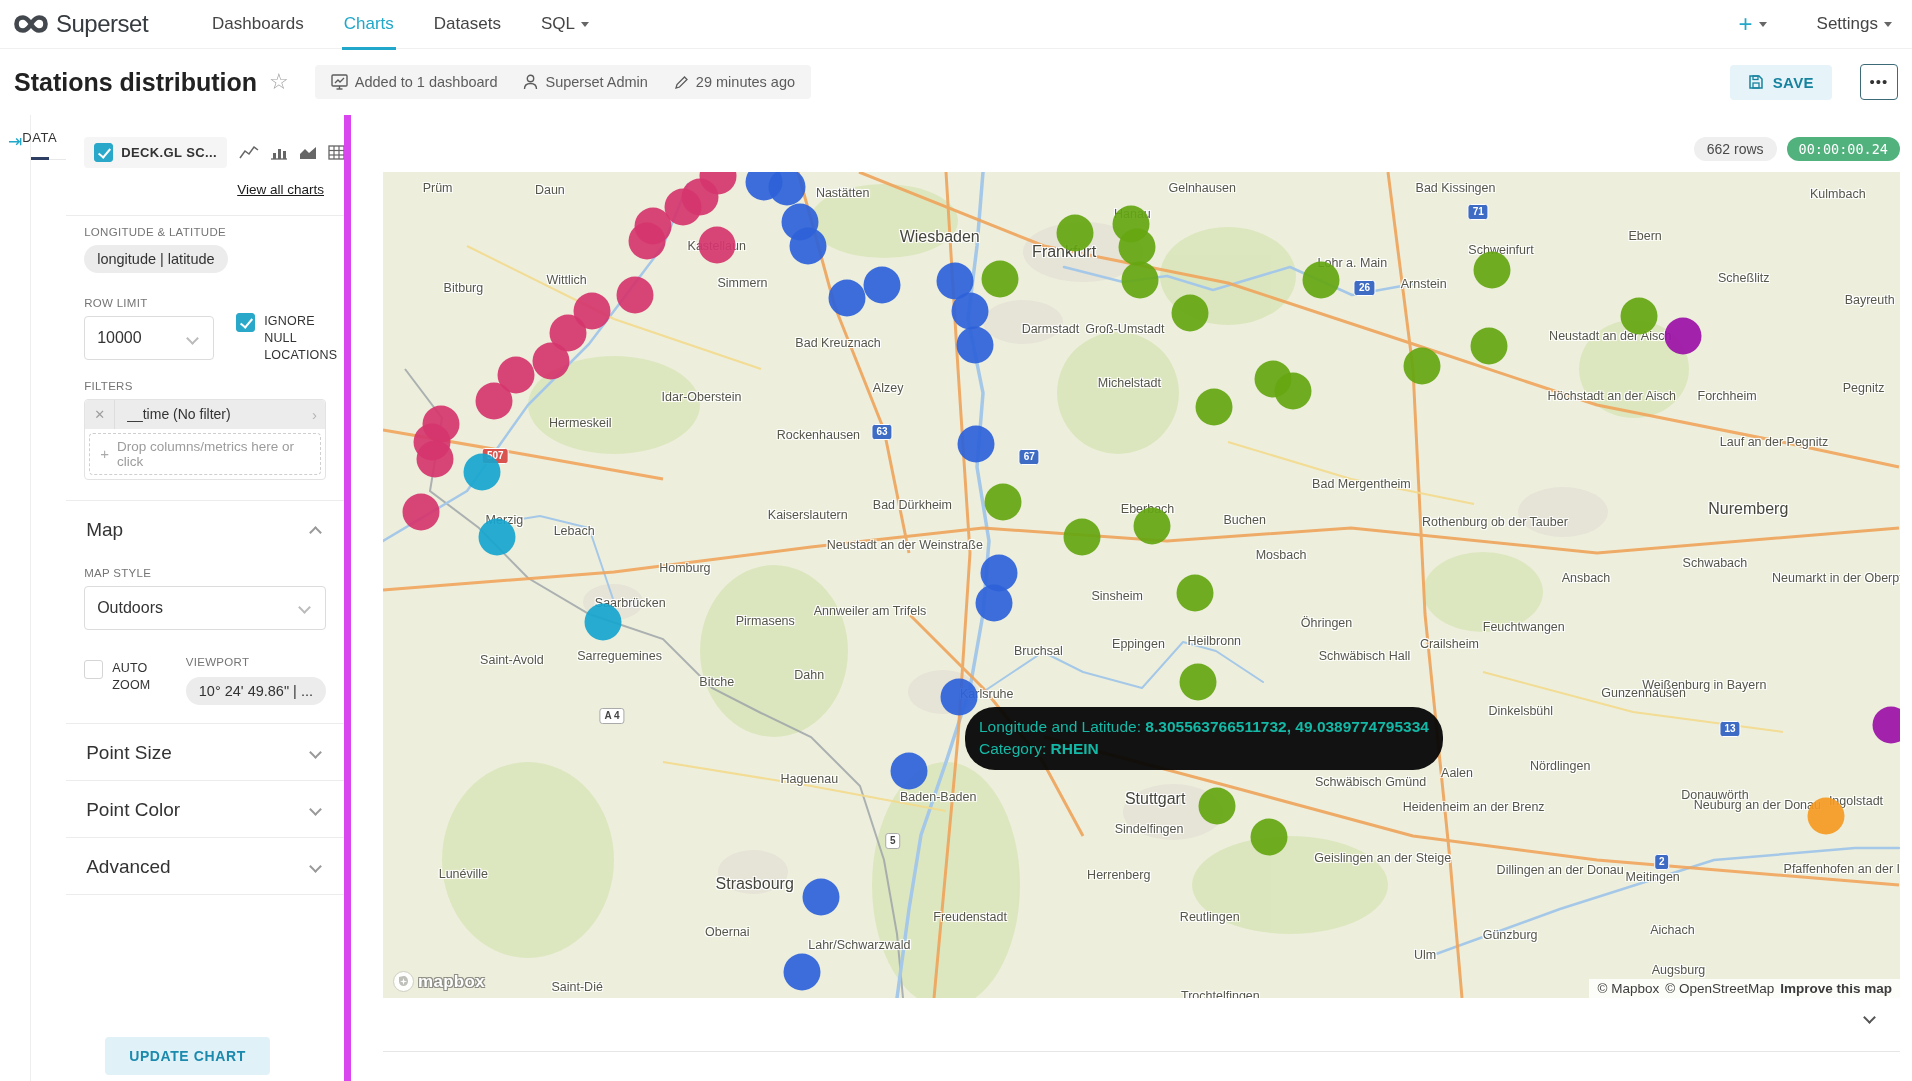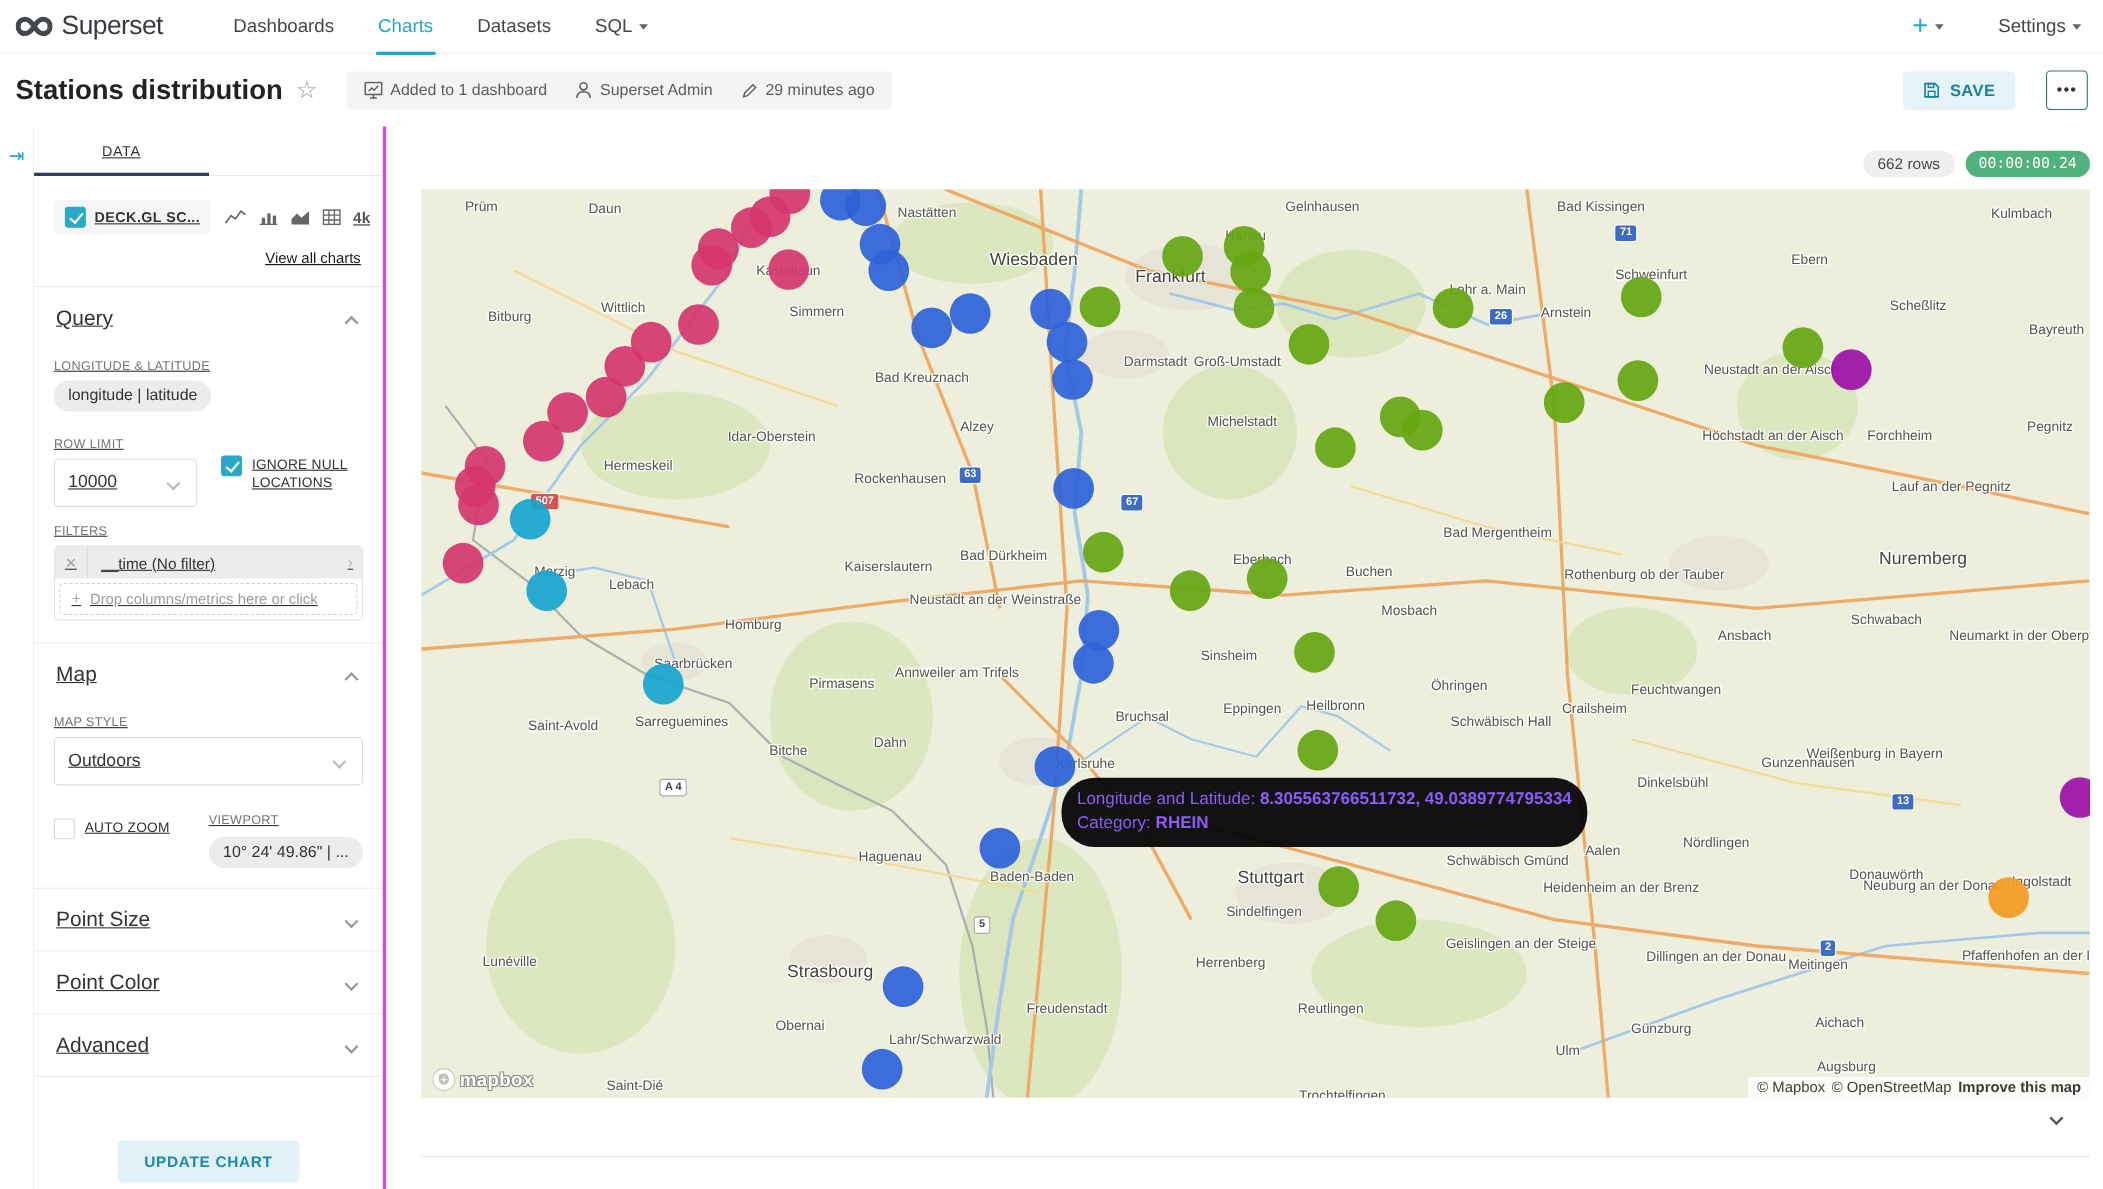--- a/index.html
+++ b/index.html
@@ -34,21 +34,21 @@
     font-size:15px; font-weight:700; letter-spacing:.4px; border:none; border-radius:4px;
     padding:9px 18px; cursor:pointer; }
   .more-btn { width:38px; height:36px; background:#fff; border:1px solid #3D6A77;
     border-radius:4px; color:#333; font-size:15px; letter-spacing:1px; line-height:10px; cursor:pointer; }
 
   
   .main { display:flex; height:966px; }
   .collapse-strip { width:31px; border-right:1px solid #eee; padding-top:16px; text-align:center; }
   .collapse-icon { color:#20A7C9; font-size:17px; cursor:pointer; }
 
-  .panel { width:320px; border-right:3px solid #d946ef; display:flex; flex-direction:column; position:relative;text-decoration:underline; }
+  .panel { width:320px; border-right:7px solid #d946ef; display:flex; flex-direction:row; position:relative; }
   .tabbar { height:45px; border-bottom:1px solid #e8e8e8; display:flex; }
   .tab { width:50%; display:flex; align-items:center; justify-content:center;
     font-size:13px; letter-spacing:.6px; color:#333; position:relative; cursor:pointer; }
   .tab.active::after { content:""; position:absolute; left:0; right:0; bottom:-1px; height:3px; background:#2E3F63; }
   .panel-body { flex:1; padding:22px 18px 0 18px; overflow:hidden; }
 
   .viz-row { display:flex; align-items:center; gap:12px; }
   .viz-chip { display:flex; align-items:center; gap:8px; background:#f5f5f5;
     border-radius:4px; padding:6px 10px; cursor:pointer; }
   .viz-chip-label { font-size:13px; font-weight:700; letter-spacing:.4px; color:#333; white-space:nowrap; }
@@ -113,21 +113,21 @@
     white-space:nowrap; text-shadow:1px 1px 0 #fff,-1px -1px 0 #fff,1px -1px 0 #fff,-1px 1px 0 #fff,0 0 3px #fff; }
   .city.s2 { font-size:16px; color:#45453c; }
   .shield { position:absolute; transform:translate(-50%,-50%); font-size:10px; font-weight:700;
     border-radius:3px; padding:1px 4px; line-height:1.2; }
   .shield.blue { background:#3E6BC4; color:#fff; border:1px solid #fff; }
   .shield.red { background:#D9534F; color:#fff; border:1px solid #fff; }
   .shield.white { background:#fff; color:#444; border:1px solid #aaa; }
   .dot { position:absolute; width:37px; height:37px; border-radius:50%;
     transform:translate(-50%,-50%); opacity:.92; cursor:pointer; }
 
-  .tooltip { position:absolute; left:582px; top:535px; background:rgba(5,5,5,.95); color:#8b5cf6;
+  .tooltip { position:absolute; left:582px; top:535px; background:rgba(5,5,5,.95); color:#14b8a6;
     padding:9px 14px; font-size:15.5px; line-height:1.45; white-space:nowrap;border-radius:30px; }
   .tooltip b { font-weight:700; }
 
   .mapbox-logo { position:absolute; left:10px; bottom:6px; display:flex; align-items:center; gap:4px; }
   .mapbox-circle { width:21px; height:21px; border-radius:50%; background:rgba(255,255,255,.9);
     border:1px solid #cfcfc4; display:flex; align-items:center; justify-content:center; }
   .mapbox-word { color:#fff; font-size:17px; font-weight:700; letter-spacing:.3px;
     text-shadow:1px 1px 0 #8d8d85,-1px -1px 0 #8d8d85,1px -1px 0 #8d8d85,-1px 1px 0 #8d8d85; }
   .attribution { position:absolute; right:0; bottom:0; background:rgba(255,255,255,.82);
     font-size:13.5px; color:#3c3c3c; padding:2px 8px; display:flex; gap:6px; }
@@ -255,24 +255,20 @@
             <line x1="6" y1="1" x2="6" y2="14" stroke="#666" stroke-width="1.2"></line>
             <line x1="11" y1="1" x2="11" y2="14" stroke="#666" stroke-width="1.2"></line>
           </svg>
           <span class="viz-4k">4k</span>
 
         </div>
       </div>
       <a class="viewall">View all charts</a>
 
       <div class="divider"></div>
-      <div class="section-h">
-        <span class="section-title">Query</span>
-        <span class="chev up"></span>
-      </div>
 
       <div class="lbl">LONGITUDE &amp; LATITUDE</div>
       <span class="chip">longitude | latitude</span>
 
       <div class="two-col" style="margin-top:14px;">
         <div>
           <div class="lbl">ROW LIMIT</div>
           <div class="select row-limit-select">
             <span>10000</span>
             <span class="chev down"></span>

